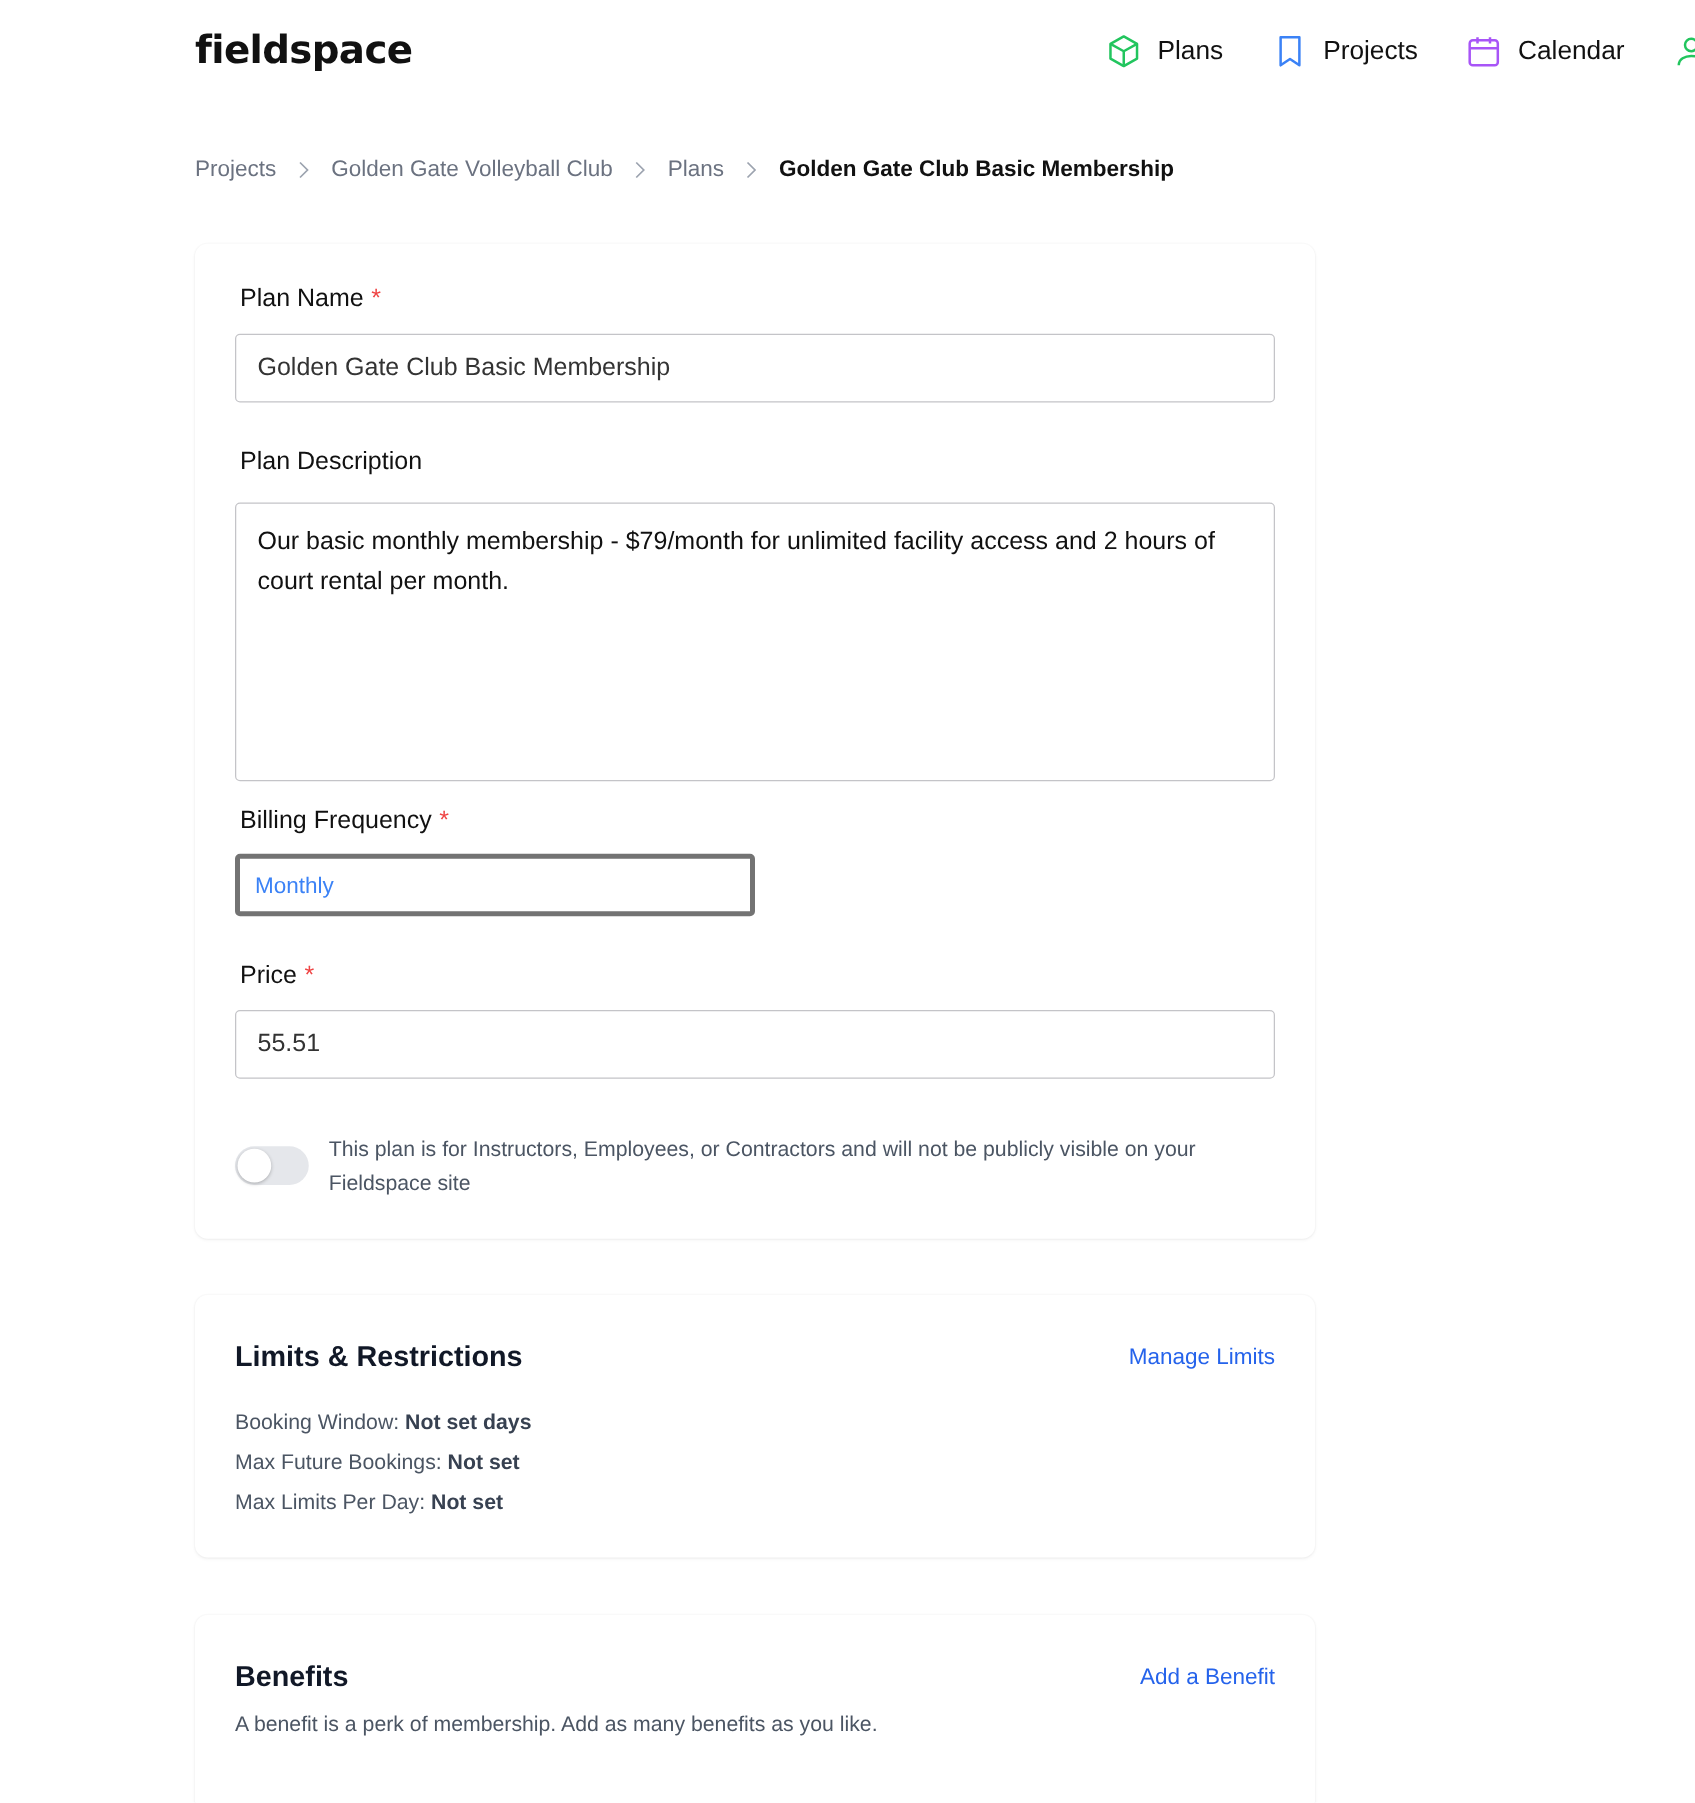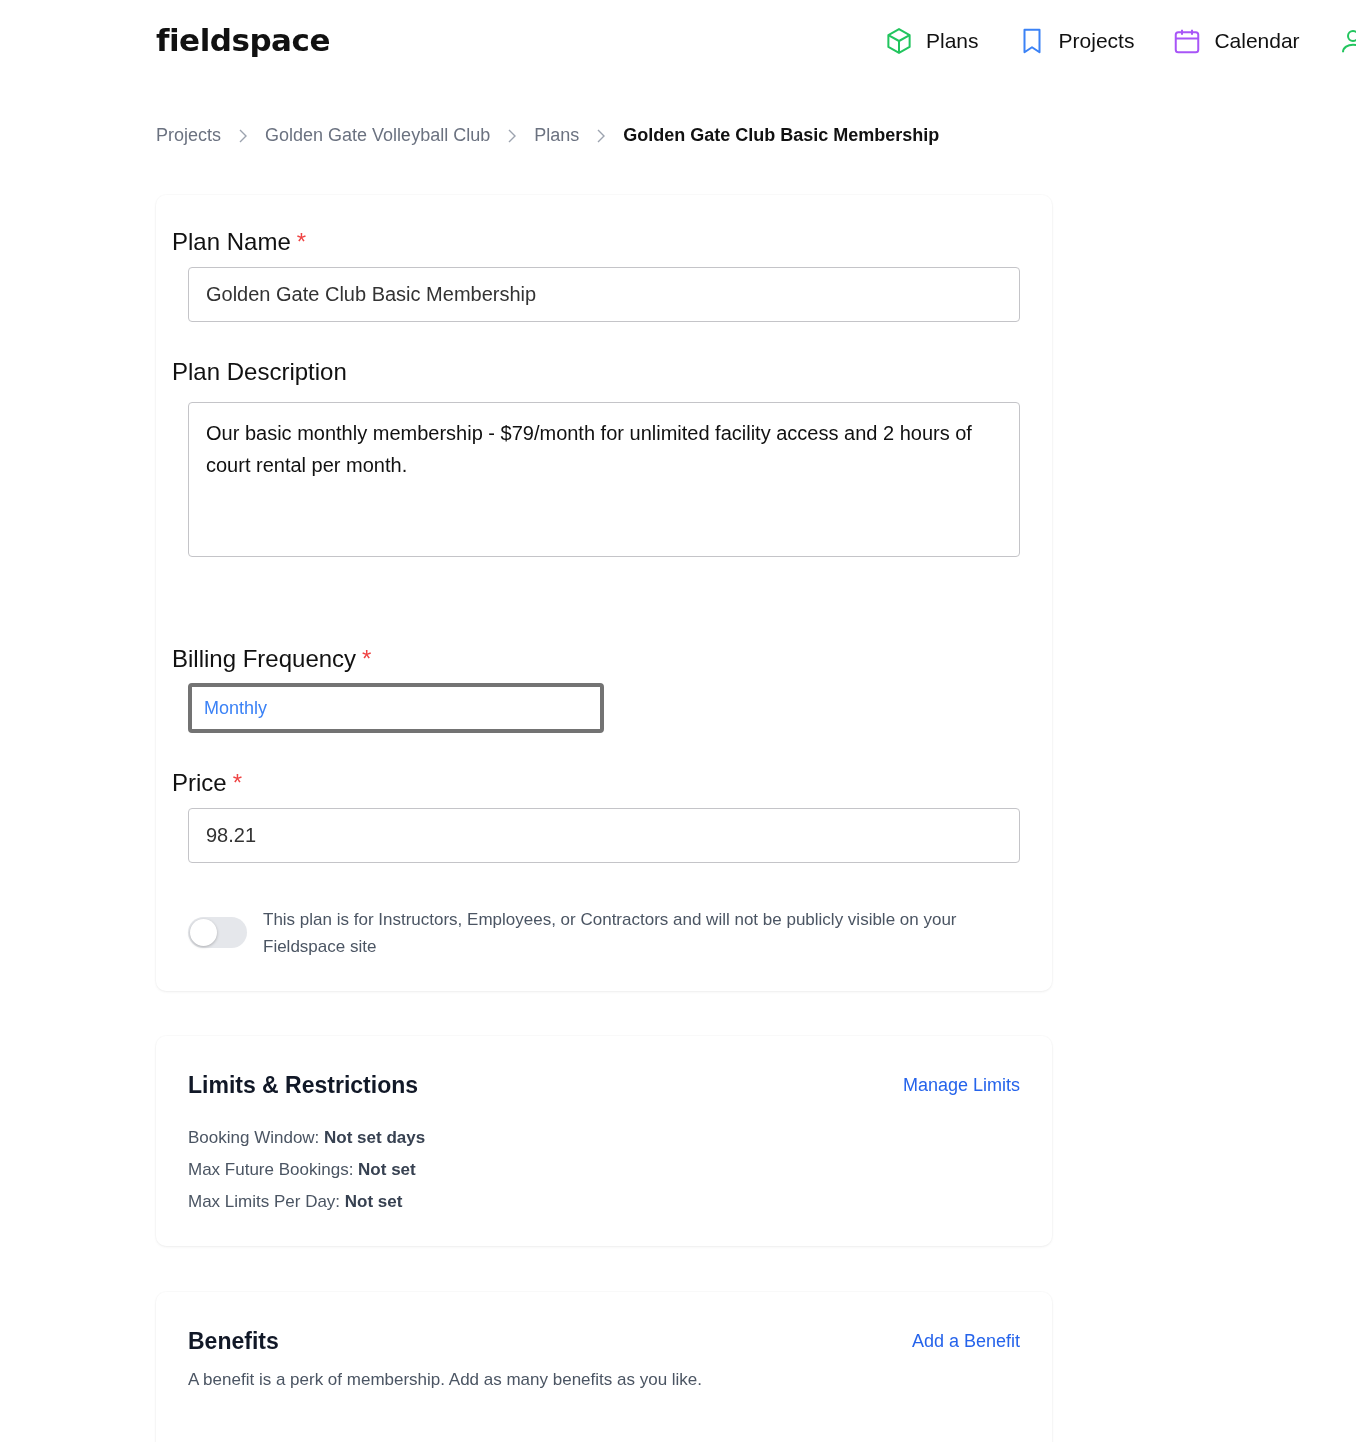--- a/index.html
+++ b/index.html
@@ -16,25 +16,25 @@
   .breadcrumb { position: absolute; left: 156px; top: 125px; display: flex; align-items: center; font-size: 18px; }
   .crumb { color: #6b7280; cursor: pointer; }
   .crumb.current { color: #111; font-weight: 700; cursor: default; }
   .sep { margin: 0 17px; color: #9ca3af; width: 10px; height: 16px; }
 
   .card { position: absolute; left: 156px; width: 896px; background: #fff; border-radius: 10px; box-shadow: 0 1px 3px rgba(0,0,0,0.06), 0 0 0 1px rgba(0,0,0,0.015); }
   .card-main { top: 195px; height: 796px; }
   .card-limits { top: 1036px; height: 210px; }
   .card-benefits { top: 1292px; height: 170px; }
 
-  .label { position: absolute; left: 16px; font-size: 24px; color: #111; }
+  .label { position: absolute; left: 36px; font-size: 20px; color: #111; }
   .req { color: #ef4444; margin-left: 6px; }
 
   .input { position: absolute; left: 32px; width: 832px; height: 55px; border: 1px solid #c4c4c8; border-radius: 4px; padding: 0 17px; display: flex; align-items: center; font-size: 20px; color: #333; background: #fff; }
-  .textarea { position: absolute; left: 32px; top: 207px; width: 832px; height: 155px; border: 1px solid #c4c4c8; border-radius: 4px; padding: 14px 17px; font-size: 20px; line-height: 32px; color: #111; }
+  .textarea { position: absolute; left: 32px; top: 207px; width: 832px; height: 223px; border: 1px solid #c4c4c8; border-radius: 4px; padding: 14px 17px; font-size: 20px; line-height: 32px; color: #111; }
   .select { position: absolute; left: 32px; top: 488px; width: 416px; height: 50px; border: 4px solid #737373; border-radius: 4px; padding: 0 12px; display: flex; align-items: center; font-size: 18px; color: #3b82f6; }
 
   .toggle { position: absolute; left: 32px; top: 722px; width: 59px; height: 31px; border-radius: 16px; background: #e5e7eb; cursor: pointer; }
   .toggle-knob { position: absolute; left: 2px; top: 2px; width: 27px; height: 27px; border-radius: 50%; background: #fff; box-shadow: 0 1px 3px rgba(0,0,0,0.25); }
   .toggle-text { position: absolute; left: 107px; top: 711px; width: 740px; font-size: 17px; line-height: 27px; color: #4b5563; }
 
   .section-title { position: absolute; left: 32px; font-size: 23px; font-weight: 700; color: #111827; }
   .section-link { position: absolute; right: 32px; font-size: 18px; color: #2563eb; cursor: pointer; }
   .limit-row { position: absolute; left: 32px; font-size: 17px; color: #4b5563; }
   .limit-row b { color: #374151; }
@@ -101,21 +101,21 @@
   <div class="textarea">Our basic monthly membership - $79/month for unlimited facility access and 2 hours of court rental per month.</div>
 
   <div class="label" style="top:450px;">
     <span>Billing Frequency</span><span class="req">*</span>
   </div>
   <div class="select">Monthly</div>
 
   <div class="label" style="top:574px;">
     <span>Price</span><span class="req">*</span>
   </div>
-  <div class="input" style="top:613px;">98.21</div>
+  <div class="input" style="top:613px;">55.51</div>
 
   <div class="toggle">
     <div class="toggle-knob"></div>
   </div>
   <div class="toggle-text">This plan is for Instructors, Employees, or Contractors and will not be publicly visible on your Fieldspace site</div>
 </div>
 
 <div class="card card-limits">
   <div class="section-title" style="top:36px;">Limits &amp; Restrictions</div>
   <div class="section-link" style="top:39px;">Manage Limits</div>

